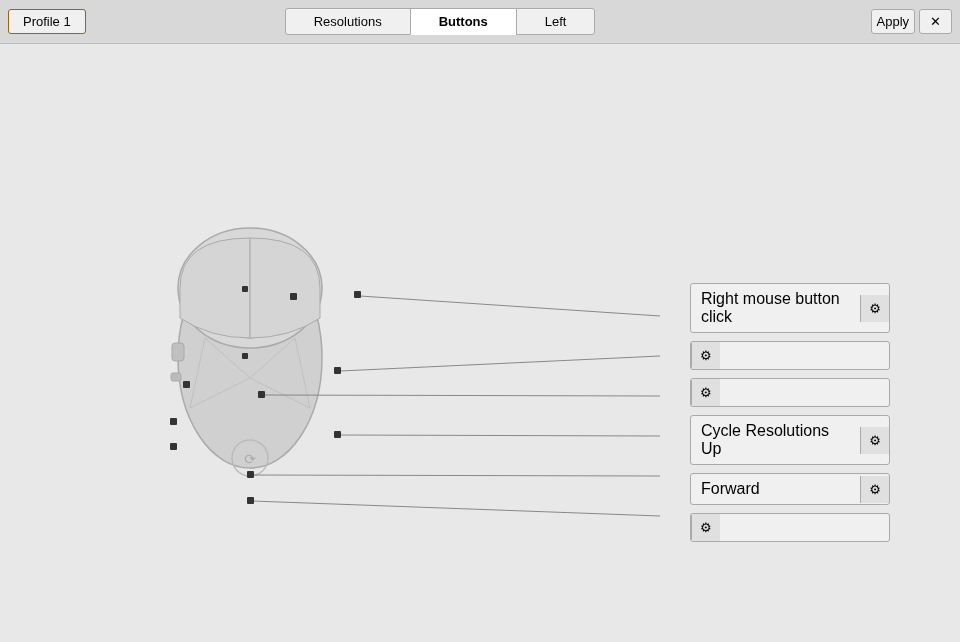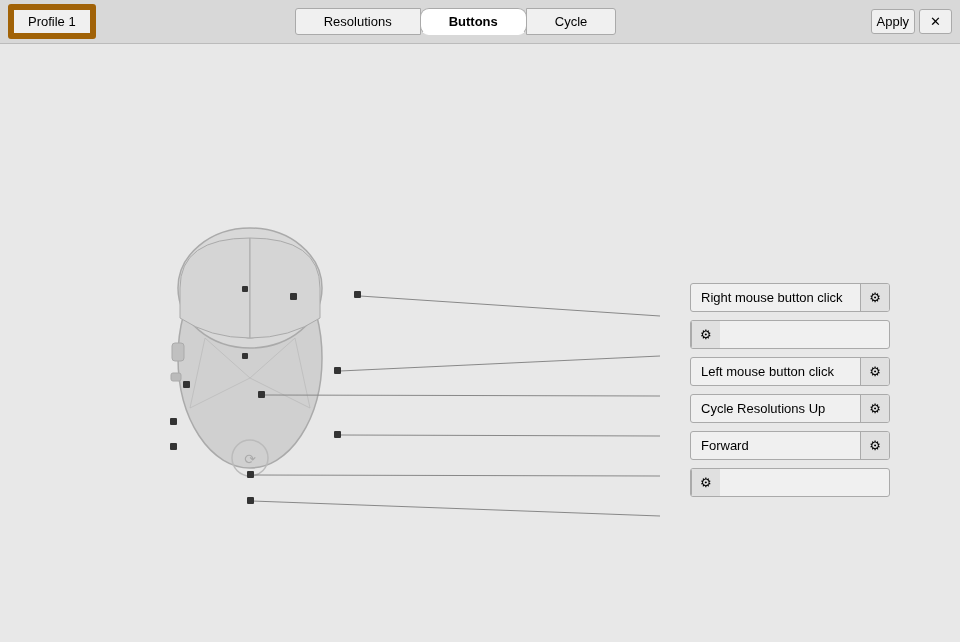--- a/index.html
+++ b/index.html
@@ -14,21 +14,21 @@
     #header {
       display: flex;
       align-items: center;
       background: #d8d8d8;
       border-bottom: 1px solid #bbb;
       height: 44px;
       padding: 0 8px;
     }
     #profile-btn {
       background: #f0f0f0;
-      border: 6px solid #a16207;
+      border: 1px solid #a16207;
       border-radius: 3px;
       padding: 4px 14px;
       cursor: pointer;
       font-size: 13px;
     }
     #tabs {
       display: flex;
       margin-left: 200px;
       gap: 0;
       align-items: center;
@@ -40,21 +40,20 @@
       cursor: pointer;
       font-size: 13px;
       margin-left: -1px;
     }
     .tab-btn:first-child { border-radius: 3px 0 0 3px; }
     .tab-btn:last-child { border-radius: 0 3px 3px 0; }
     .tab-btn.active {
       background: #fff;
       border-bottom-color: #fff;
       font-weight: bold;
-      border-radius: 9px;
     }
     #header-right {
       margin-left: auto;
       display: flex;
       gap: 4px;
     }
     #apply-btn {
       background: #f0f0f0;
       border: 1px solid #aaa;
       border-radius: 3px;
@@ -97,21 +96,21 @@
       display: flex;
       align-items: center;
       border: 1px solid #aaa;
       border-radius: 3px;
       background: #f0f0f0;
       overflow: hidden;
     }
     .mouse-btn-label {
       flex: 1;
       padding: 6px 10px;
-      font-size: 13px;
+      font-size: 16px;
       cursor: pointer;
     }
     .mouse-btn-gear {
       background: #e0e0e0;
       border-left: 1px solid #aaa;
       padding: 6px 8px;
       cursor: pointer;
       font-size: 13px;
     }
     #content-wrapper {
@@ -121,21 +120,21 @@
     }
   </style>
 </head>
 <body>
 
 <div id="header">
   <button id="profile-btn">Profile 1</button>
   <div id="tabs">
     <button class="tab-btn">Resolutions</button>
     <button class="tab-btn active">Buttons</button>
-    <button class="tab-btn">Cycle</button>
+    <button class="tab-btn">Left</button>
   </div>
   <div id="header-right">
     <button id="apply-btn">Apply</button>
     <button id="close-btn">✕</button>
   </div>
 </div>
 
 <div id="main">
   <div id="content-wrapper">
 
@@ -207,21 +206,20 @@
 
     <div id="button-panel" style="top: 155px;">
       <div class="mouse-btn-row">
         <span class="mouse-btn-label">Right mouse button click</span>
         <span class="mouse-btn-gear">⚙</span>
       </div>
       <div class="mouse-btn-row">
         <span class="mouse-btn-gear">⚙</span>
       </div>
       <div class="mouse-btn-row">
-        <span class="mouse-btn-label">Left mouse button click</span>
         <span class="mouse-btn-gear">⚙</span>
       </div>
       <div class="mouse-btn-row">
         <span class="mouse-btn-label">Cycle Resolutions Up</span>
         <span class="mouse-btn-gear">⚙</span>
       </div>
       <div class="mouse-btn-row">
         <span class="mouse-btn-label">Forward</span>
         <span class="mouse-btn-gear">⚙</span>
       </div>

